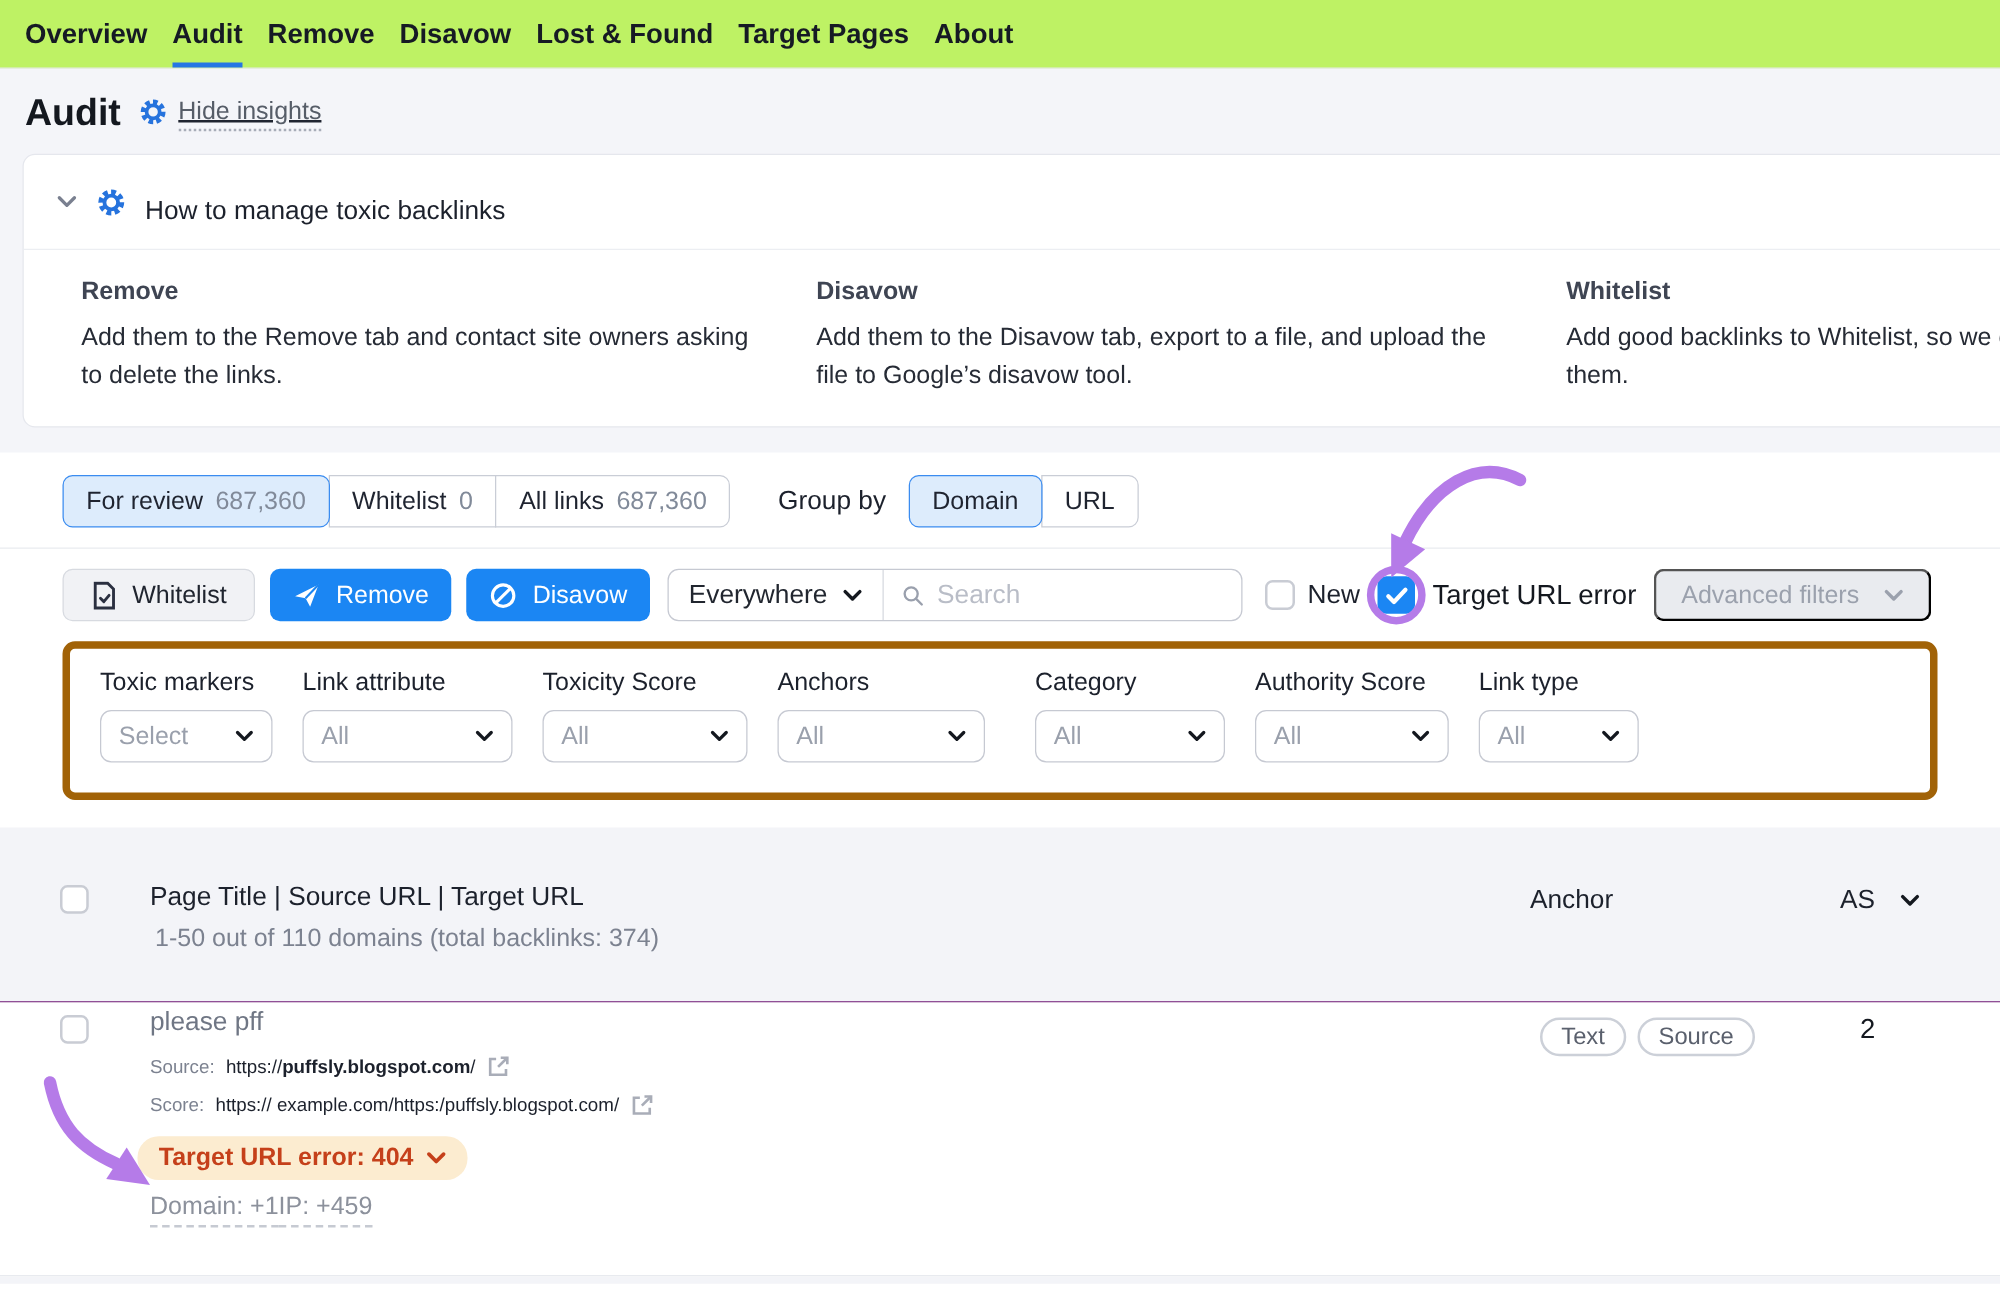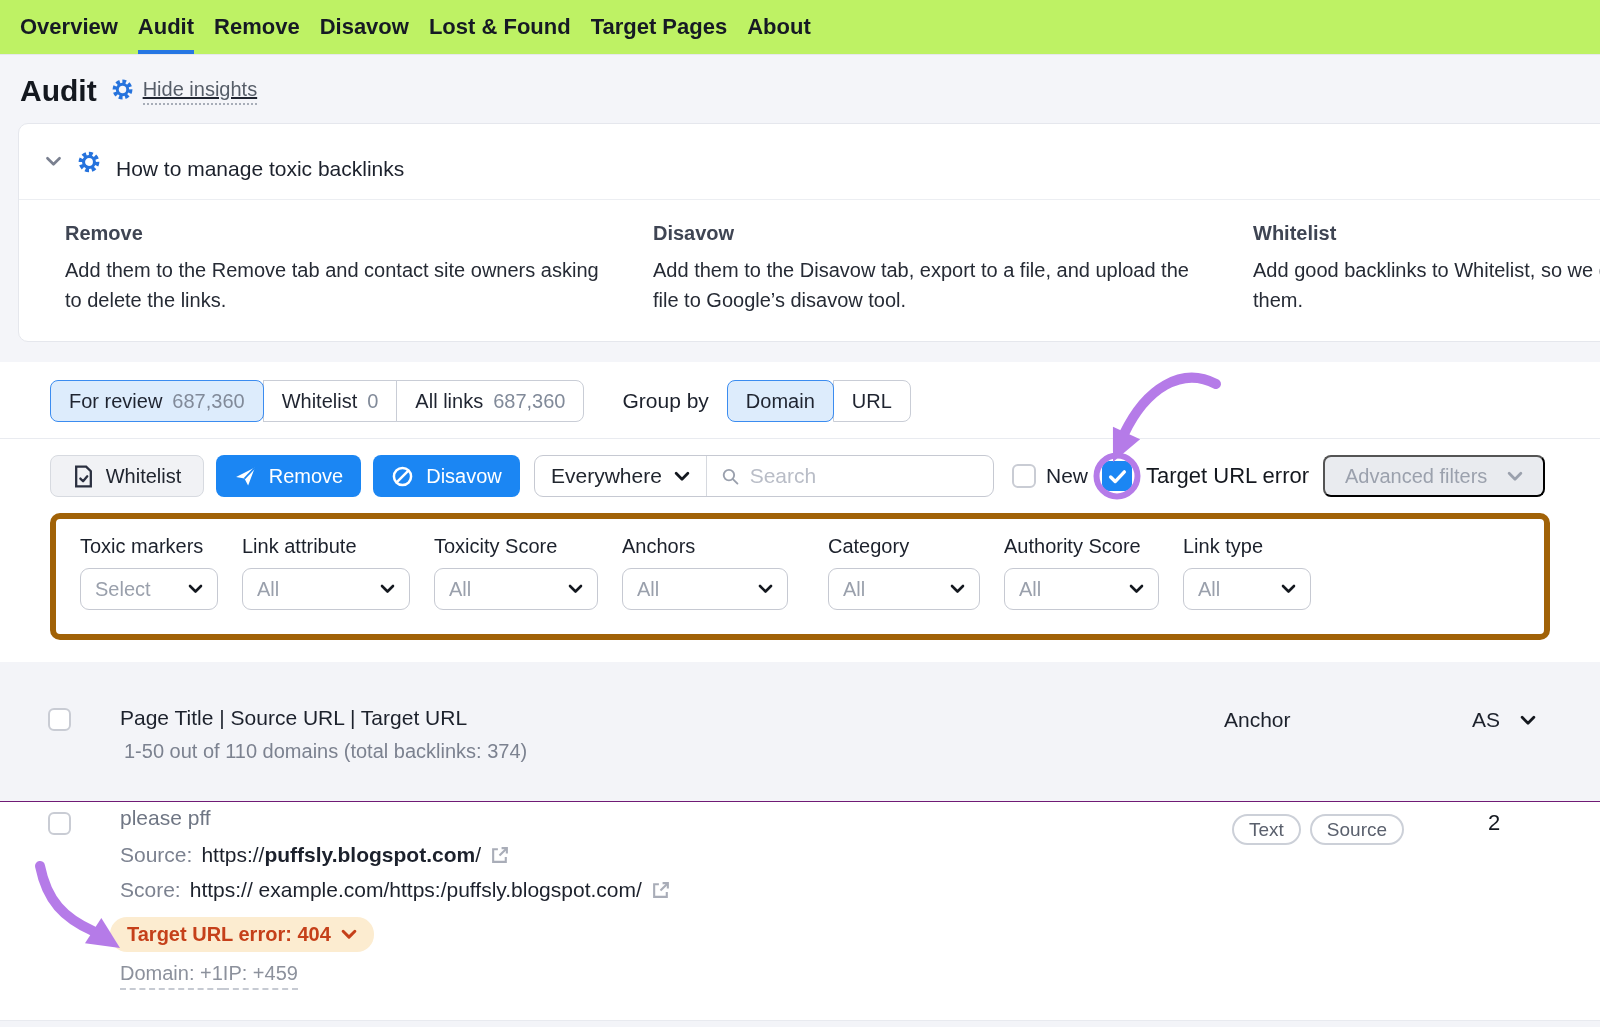--- a/index.html
+++ b/index.html
@@ -83,21 +83,21 @@
   .thead-title { position:absolute; left:120px; top:44px; font-size:21px; color:#1c212c; }
   .thead-sub { position:absolute; left:124px; top:78px; font-size:20px; color:#7c8290; }
   .thead-anchor { position:absolute; left:1224px; top:46px; font-size:21px; color:#1c212c; }
   .thead-as { position:absolute; right:64px; top:46px; font-size:21px; color:#1c212c;
               display:flex; align-items:center; gap:20px; cursor:pointer; }
   
   .row { position:relative; height:219px; border-bottom:1px solid #e8eaef; background:#fff; }
   .row .cb-sm { position:absolute; left:48px; top:10px; }
   .row-main { position:absolute; left:120px; top:4px; }
   .row-title { font-size:21px; color:#6f7684; margin-bottom:13px; }
-  .url-line { display:flex; align-items:center; gap:9px; font-size:21px; margin-bottom:11px; }
+  .url-line { display:flex; align-items:center; gap:9px; font-size:15px; margin-bottom:11px; }
   .url-label { color:#7c8290; }
   .url-text { color:#1c212c; }
   .url-text b { font-weight:700; }
   .err-badge { display:inline-flex; align-items:center; gap:10px; background:#fcecd0; border-radius:17px;
                padding:6px 17px; margin:4px 0 10px -10px; cursor:pointer; }
   .err-badge span { font-size:20px; font-weight:700; color:#c5401a; }
   .err-badge .chev { color:#c5401a; }
   .expand-line { display:flex; font-size:20px; color:#8c919c; }
   .expand-line span { border-bottom:2px dashed #c6cad2; padding-bottom:3px; cursor:pointer; }
   .row-pills { position:absolute; left:1232px; top:12px; display:flex; gap:9px; }

